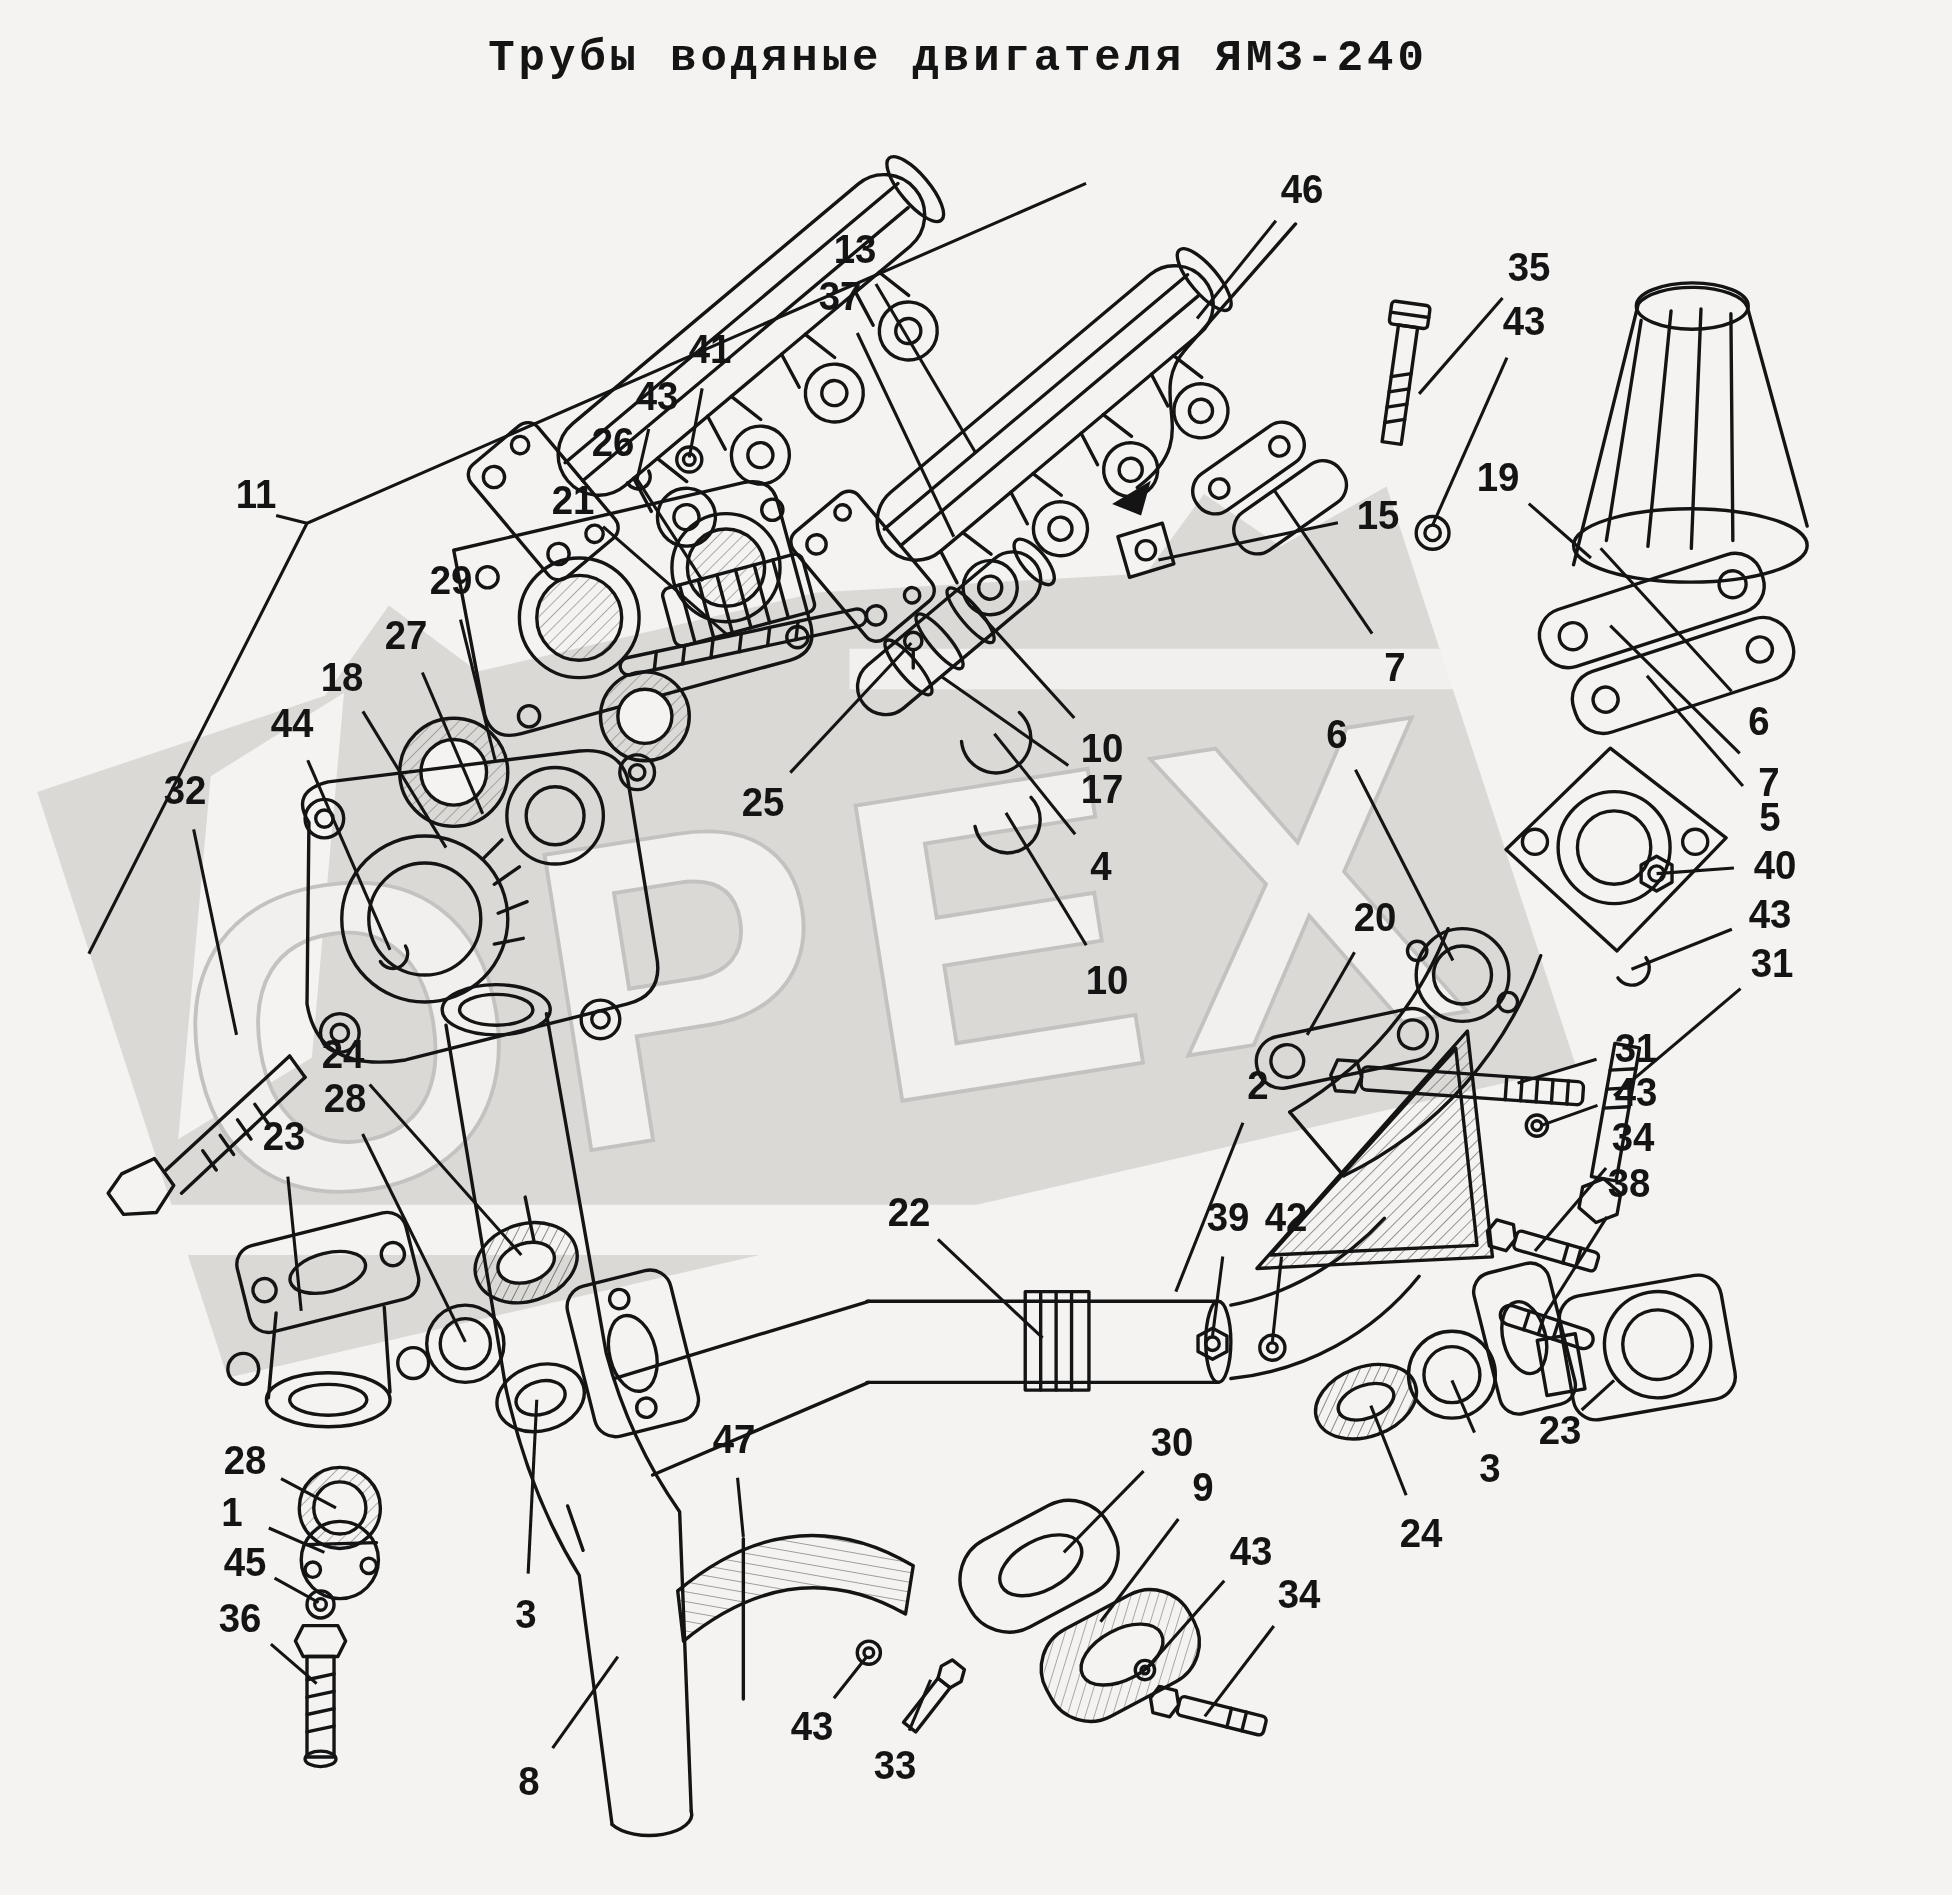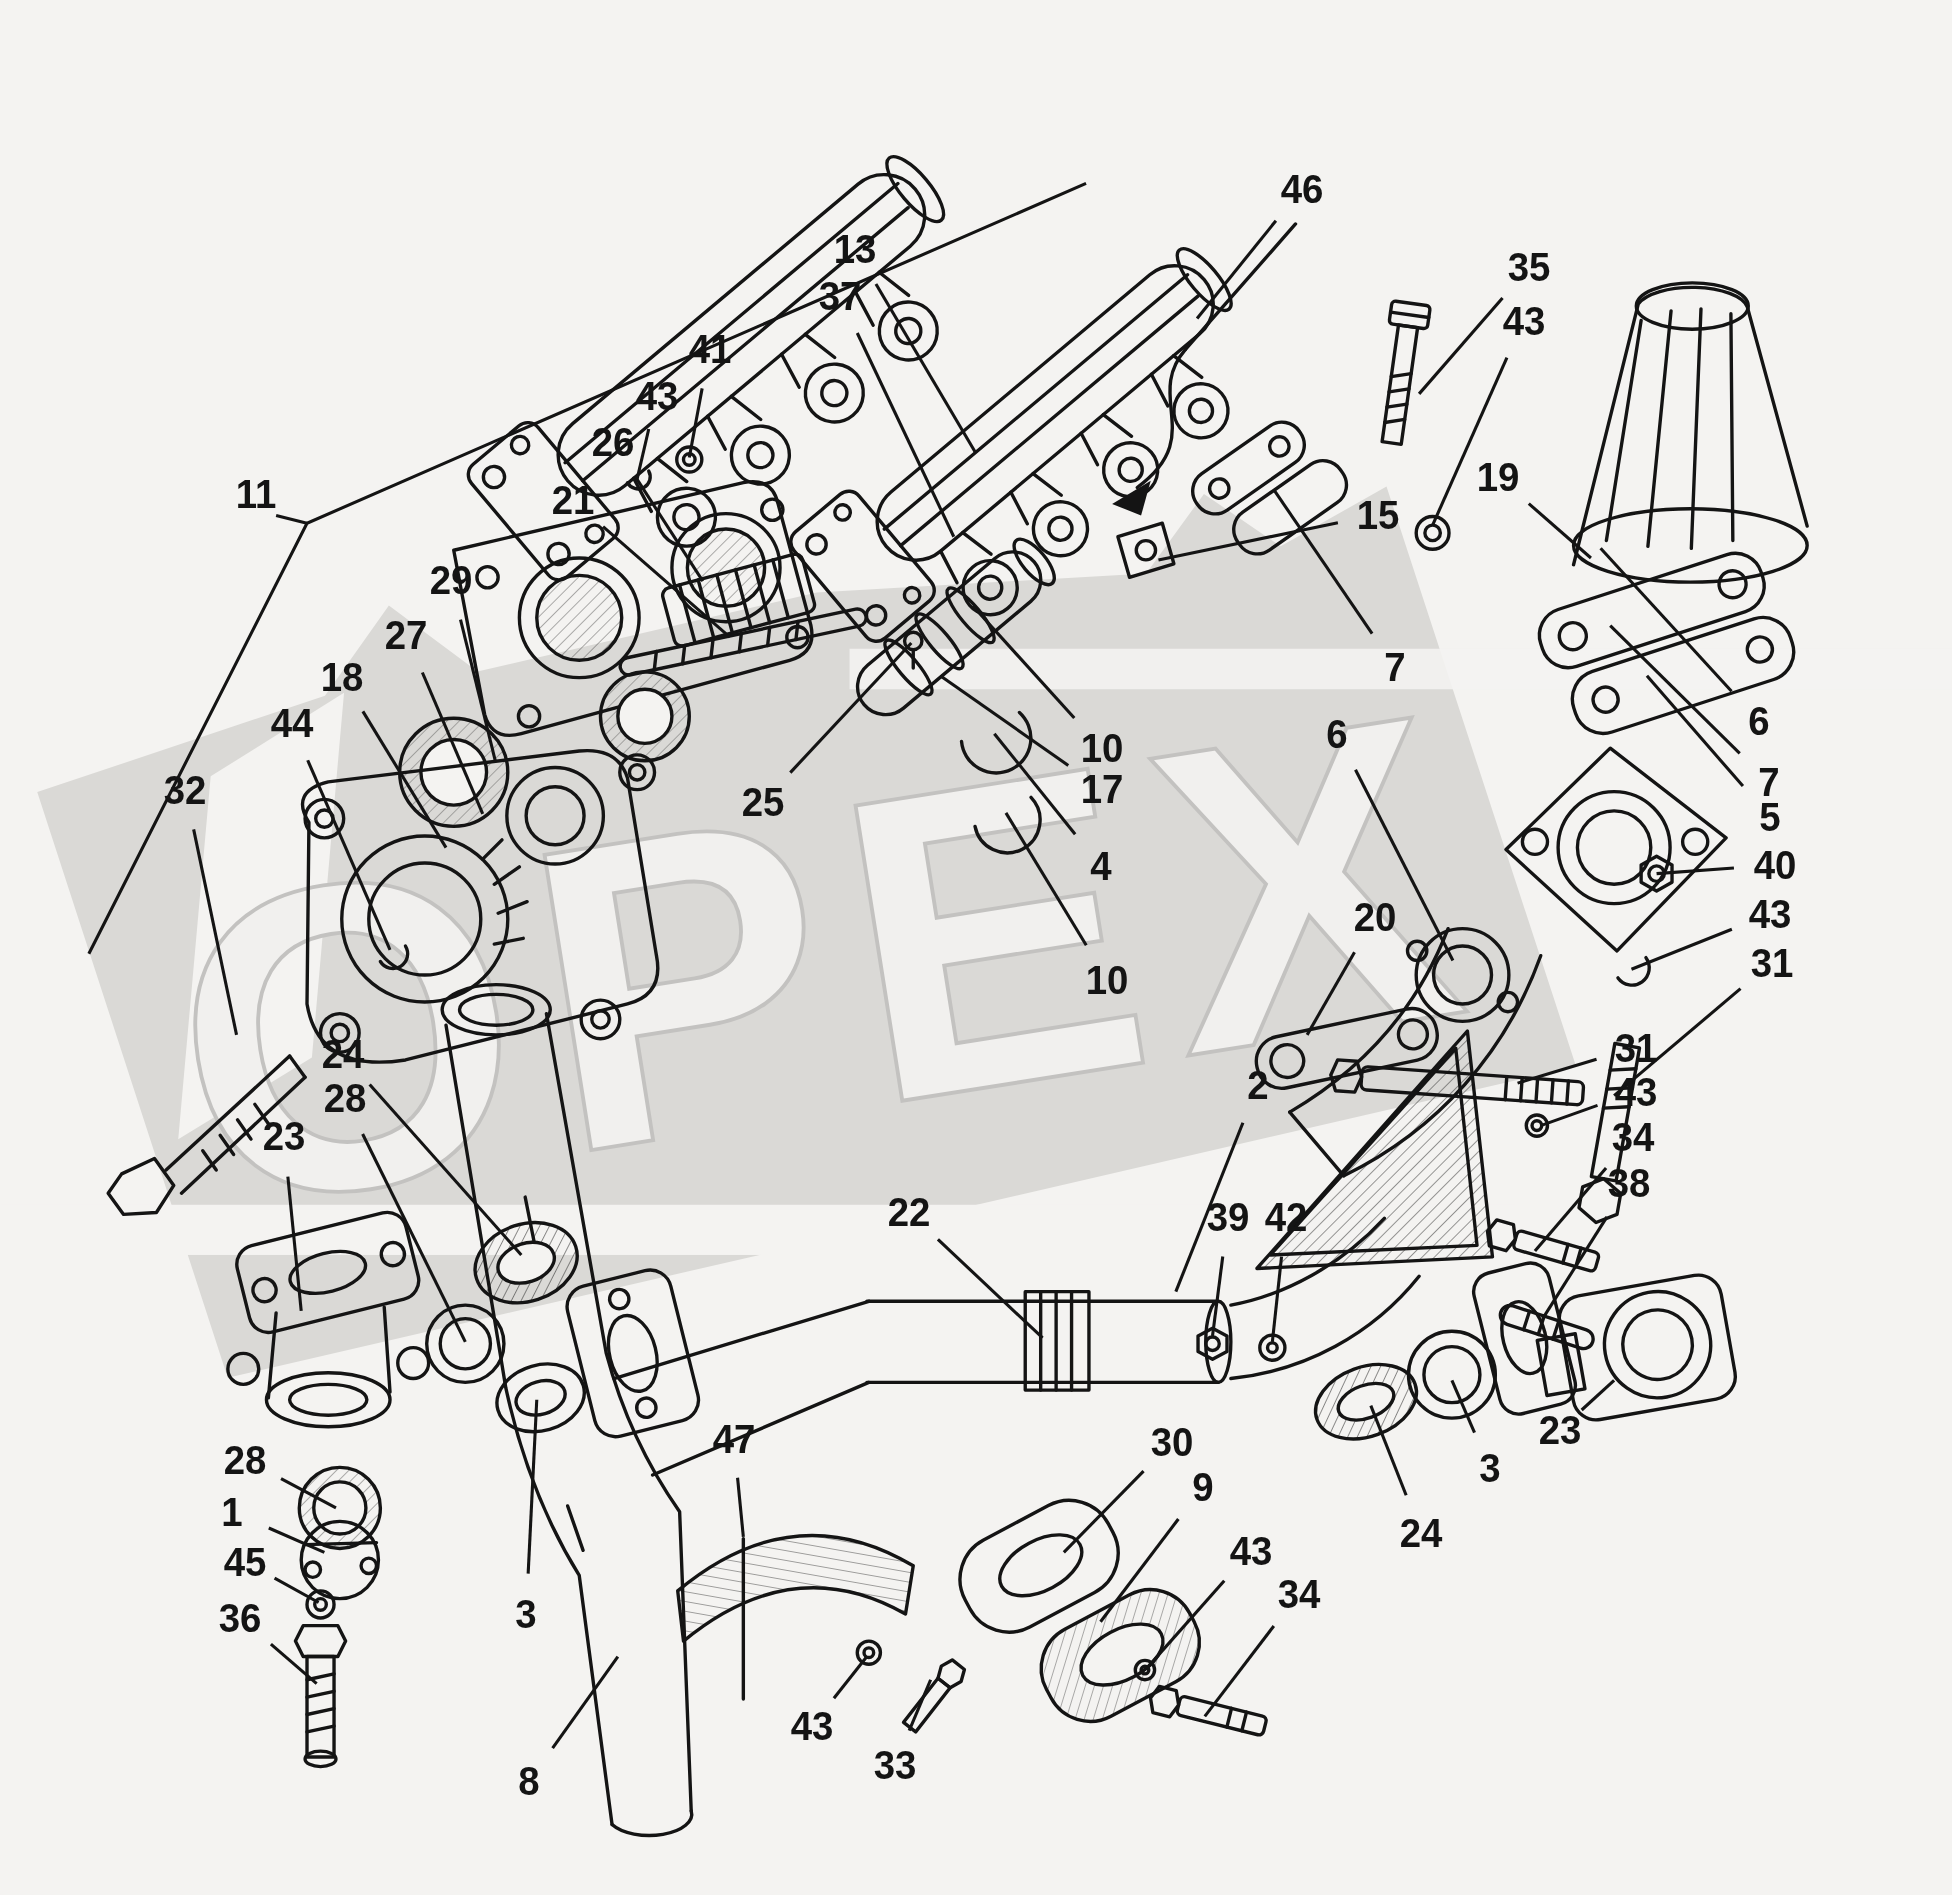--- a/index.html
+++ b/index.html
@@ -520,20 +520,21 @@
       <line x1="280.6" y1="1703.2" x2="328" y2="1744" stroke="#141414" stroke-width="3.2"></line>
       <line x1="547.0785310843177" y1="1630.051463571043" x2="556" y2="1450" stroke="#141414" stroke-width="3.2"></line>
       <line x1="764" y1="1530.8" x2="770" y2="1592" stroke="#141414" stroke-width="3.2"></line>
       <line x1="572.3869228802695" y1="1810.805292917883" x2="640" y2="1716" stroke="#141414" stroke-width="3.2"></line>
       <line x1="863.8" y1="1759.2" x2="898" y2="1716" stroke="#141414" stroke-width="3.2"></line>
       <line x1="941.8" y1="1792.8" x2="964" y2="1740" stroke="#141414" stroke-width="3.2"></line>
       <polyline points="1125,190 318,542 92,988" fill="none" stroke="#141414" stroke-width="3.2"></polyline>
       <polyline points="286,534 318,542" fill="none" stroke="#141414" stroke-width="3.2"></polyline>
     </svg>
 
+  <div id="page-title">Трубы водяные двигателя ЯМЗ-240</div>
   <div id="labels-layer">
       <div class="callout" style="left: 1302px; top: 189px; color: rgb(20, 20, 20);">46</div>
       <div class="callout" style="left: 855px; top: 249px; color: rgb(20, 20, 20);">13</div>
       <div class="callout" style="left: 840px; top: 296px; color: rgb(20, 20, 20);">37</div>
       <div class="callout" style="left: 1529px; top: 267px; color: rgb(20, 20, 20);">35</div>
       <div class="callout" style="left: 1524px; top: 321px; color: rgb(20, 20, 20);">43</div>
       <div class="callout" style="left: 710px; top: 349px; color: rgb(20, 20, 20);">41</div>
       <div class="callout" style="left: 657px; top: 396px; color: rgb(20, 20, 20);">43</div>
       <div class="callout" style="left: 613px; top: 442px; color: rgb(20, 20, 20);">26</div>
       <div class="callout" style="left: 256px; top: 494px; color: rgb(20, 20, 20);">11</div>

